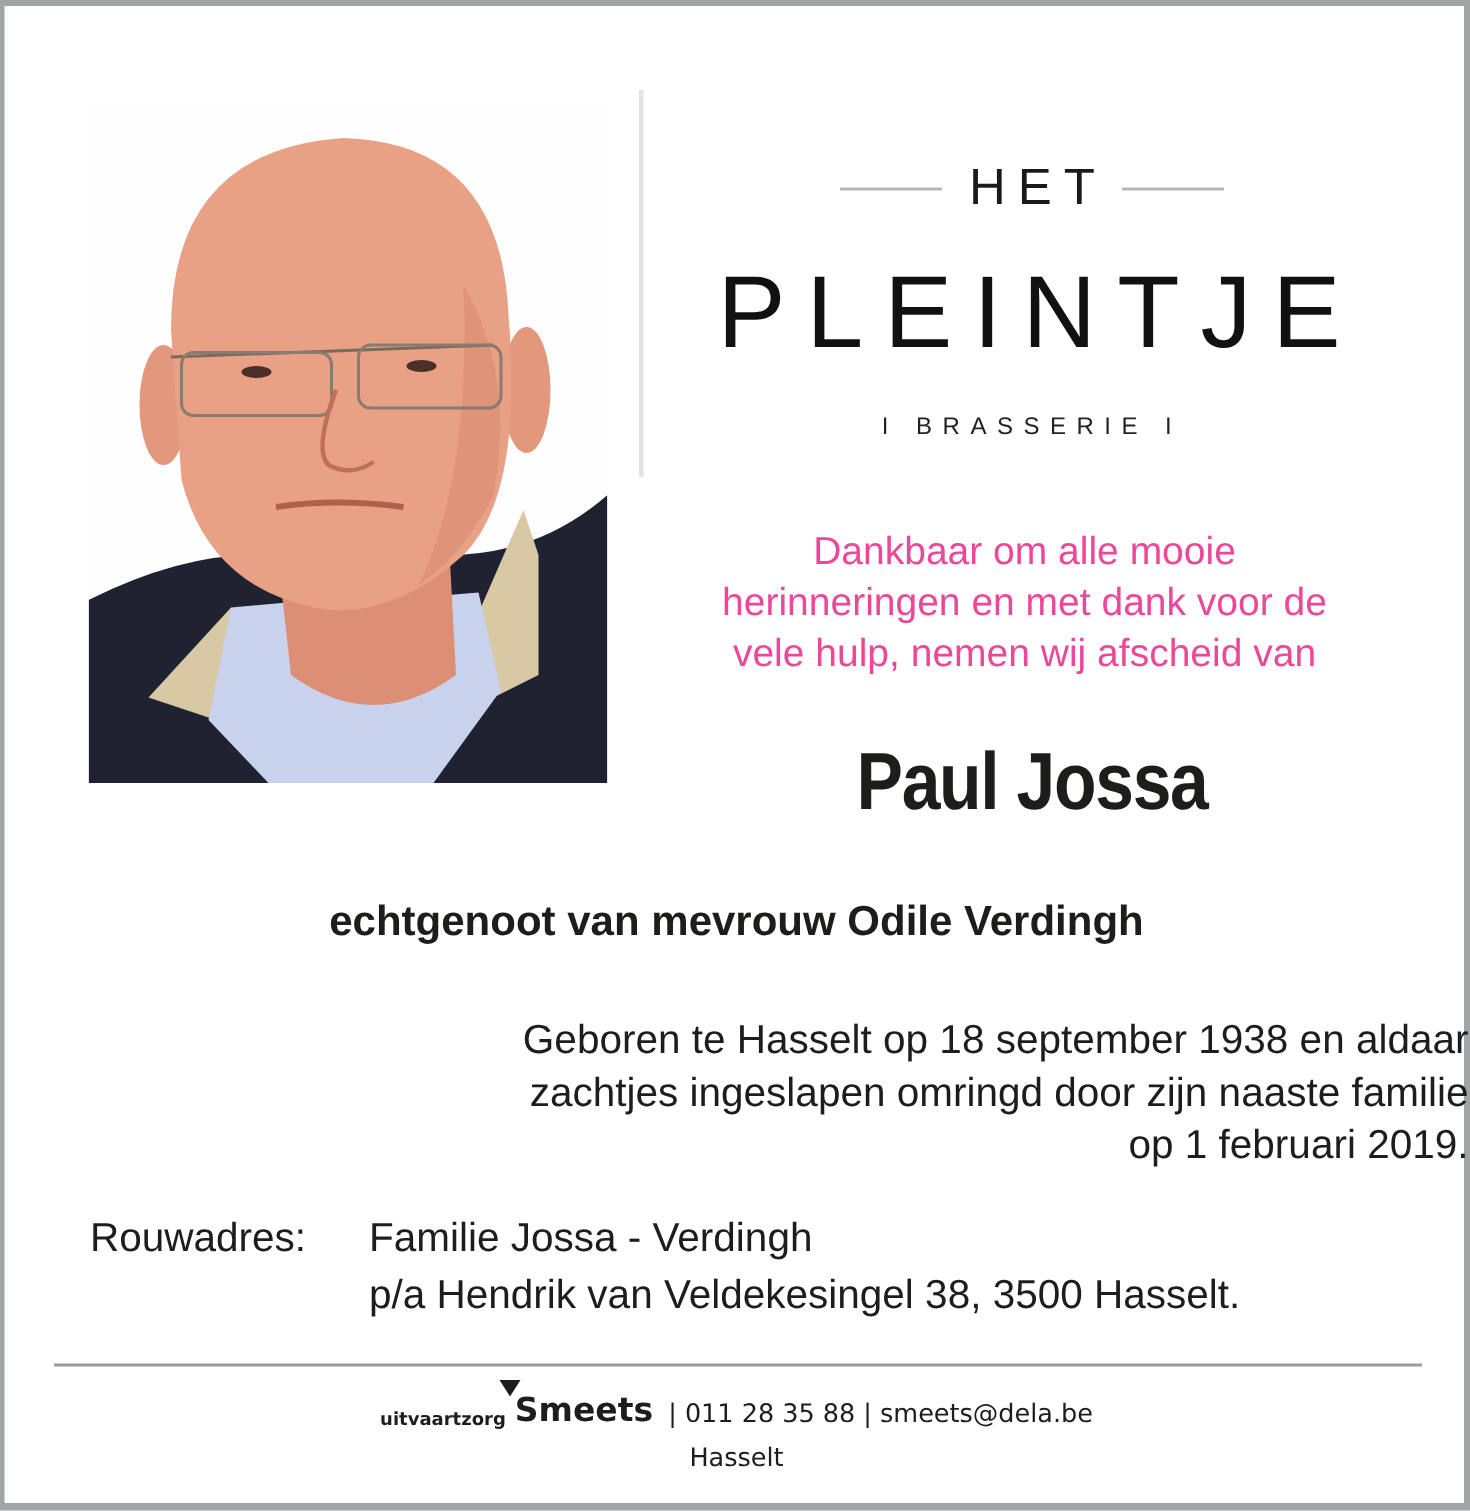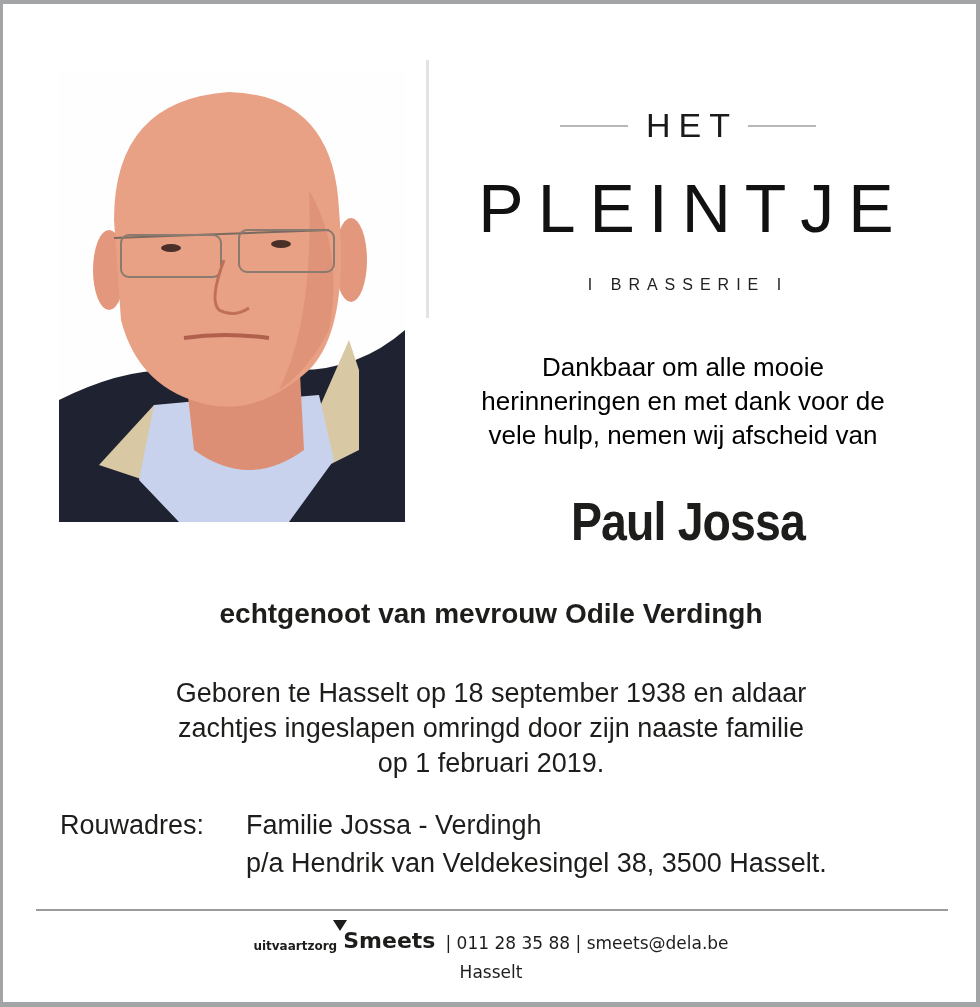--- a/index.html
+++ b/index.html
@@ -48,34 +48,34 @@
       font-size: 68px; letter-spacing: 14px; color: #111;
       text-align: center; line-height: 80px;
     }
     .logo-sub {
       position: absolute; top: 172px; left: 0; width: 510px;
       text-align: center; font-size: 16px; letter-spacing: 7px; color: #222;
     }
 
     .intro {
       position: absolute; left: 420px; top: 346px; width: 520px;
-      text-align: center; font-size: 26px; line-height: 34px; color: #000000;
+      text-align: center; font-size: 26px; line-height: 34px; color: #ec4899;
     }
     .name {
       position: absolute; left: 420px; top: 486px; width: 530px;
       text-align: center; font-size: 54px; font-weight: bold; color: #1d1d1b;
       letter-spacing: -1px; transform: scaleX(0.86); transform-origin: center;
     }
     .spouse {
       position: absolute; left: 0; top: 594px; width: 976px;
       text-align: center; font-size: 28px; font-weight: bold; color: #1d1d1b;
     }
     .born {
       position: absolute; left: 0; top: 672px; width: 976px;
-      text-align: center; font-size: 27px; line-height: 35px; color: #1d1d1b;
+      text-align: right; font-size: 27px; line-height: 35px; color: #1d1d1b;
     }
     .address { position: absolute; left: 57px; top: 802px; font-size: 27px; line-height: 38px; }
     .address .row { display: flex; white-space: nowrap; }
     .address .label { width: 186px; }
     .address .indent { width: 186px; }
 
     .h-rule {
       position: absolute; left: 33px; top: 905px; width: 912px; height: 2px;
       background: #9b9b9b;
     }

